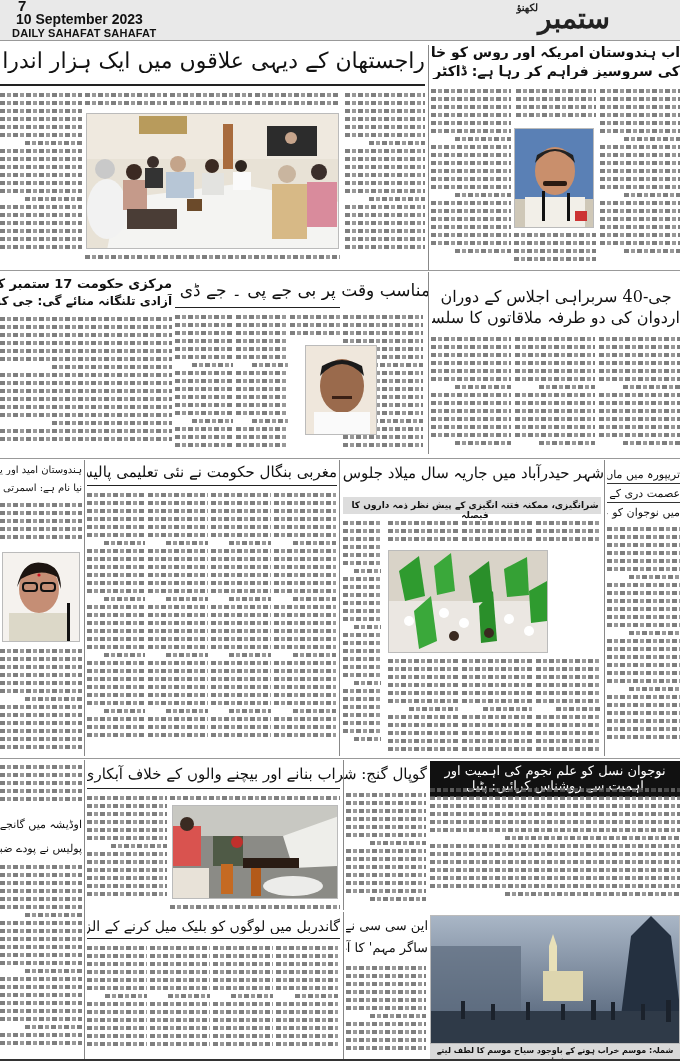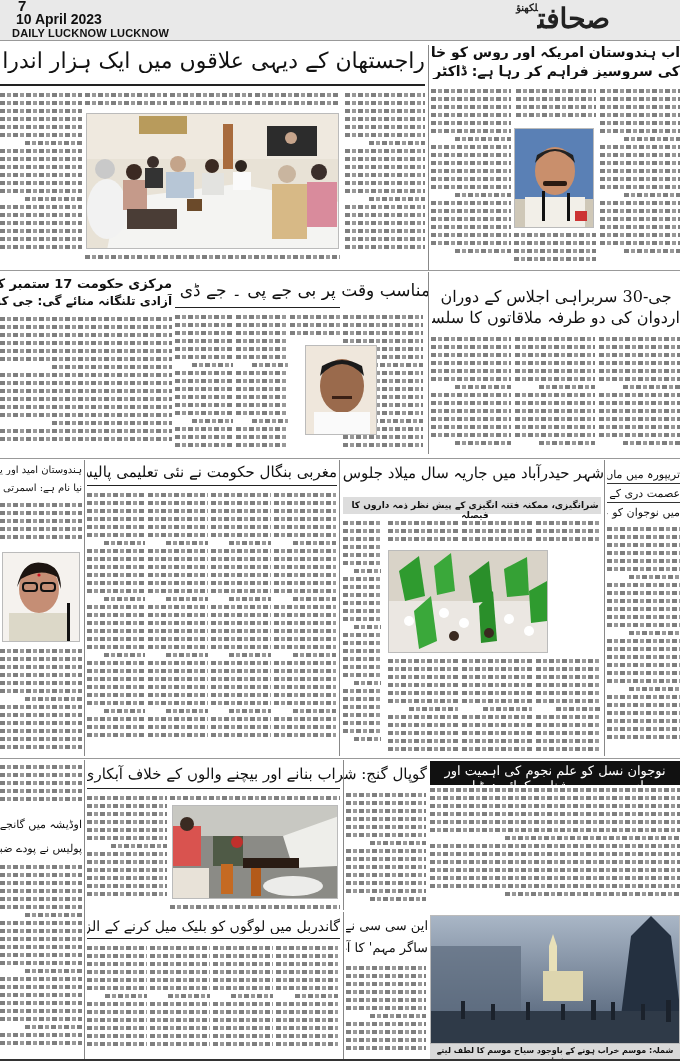--- a/index.html
+++ b/index.html
@@ -21,23 +21,23 @@
   .photo { position: absolute; overflow: hidden; border: 1px solid #bbb; }
   .caption-bar { position: absolute; background: #d9d9d9; font-size: 8px; direction: rtl; text-align: center; font-weight: bold; padding-top: 2px; }
   .sub-bar { position: absolute; background: #ddd; font-weight: bold; font-size: 10px; direction: rtl; text-align: center; padding-top: 3px; }
   .dark-hl { position: absolute; background: #111; color: #fff; direction: rtl; text-align: center; font-family: "DejaVu Serif", serif; font-size: 13px; padding-top: 2px; }
 </style>
 </head>
 <body>
 
 <div class="masthead">
   <div class="pg-num">7</div>
-  <div class="date">10 April 2023</div>
-  <div class="paper-en">DAILY LUCKNOW LUCKNOW</div>
-  <div class="logo"><span>صحافت</span><small>لکھنؤ</small></div>
+  <div class="date">10 September 2023</div>
+  <div class="paper-en">DAILY SAHAFAT SAHAFAT</div>
+  <div class="logo"><span>ستمبر</span><small>لکھنؤ</small></div>
 </div>
 
 <div class="hl abs" style="left:0;top:48px;width:425px;font-size:22px;">راجستھان کے دیہی علاقوں میں ایک ہزار اندرا رسوئی کھلیں گی: گہلوت</div>
 <div class="rule" style="left:0;top:84px;width:425px;height:2px;"></div>
 <div class="col gehlot-cols" style="left:0;top:90px;width:82px;height:170px;">
     <div class="ln"></div>
     <div class="ln"></div>
     <div class="ln"></div>
     <div class="ln"></div>
     <div class="ln"></div>
@@ -290,21 +290,21 @@
   <svg width="72" height="90" viewBox="0 0 72 90">
     <rect width="72" height="90" fill="#efe7dc"></rect>
     <ellipse cx="36" cy="40" rx="22" ry="27" fill="#9a6a4c"></ellipse>
     <path d="M14 30 Q36 6 58 30 L56 20 Q36 8 16 20 Z" fill="#1a1a1a"></path>
     <rect x="26" y="50" width="20" height="3" fill="#3a2015"></rect>
     <rect x="8" y="66" width="56" height="24" fill="#fafafa"></rect>
   </svg>
 </div>
 
 <div class="vrule" style="left:428px;top:272px;height:182px;"></div>
-<div class="hl abs" style="left:432px;top:287px;width:248px;font-size:16px;">جی-30 سربراہی اجلاس کے دوران</div>
+<div class="hl abs" style="left:432px;top:287px;width:248px;font-size:16px;">جی-40 سربراہی اجلاس کے دوران</div>
 <div class="hl abs" style="left:432px;top:308px;width:248px;font-size:16px;">اردوان کی دو طرفہ ملاقاتوں کا سلسلہ جاری</div>
 <div class="col" style="left:431px;top:334px;width:80px;height:120px;">
     <div class="ln"></div>
     <div class="ln"></div>
     <div class="ln"></div>
     <div class="ln"></div>
     <div class="ln"></div>
     <div class="ln"></div>
     <div class="ln s"></div>
     <div class="ln"></div>
@@ -756,21 +756,21 @@
     <div class="ln s"></div>
     <div class="ln"></div>
     <div class="ln"></div>
     <div class="ln"></div>
     <div class="ln"></div>
     <div class="ln"></div>
     <div class="ln"></div>
     <div class="ln s"></div>
   </div>
 
-<div class="dark-hl" style="left:430px;top:761px;width:250px;height:24px;">نوجوان نسل کو علم نجوم کی اہمیت اور اہمیت سے روشناس کرائیں: پٹیل</div>
+<div class="dark-hl" style="left:430px;top:761px;width:250px;height:36px;">نوجوان نسل کو علم نجوم کی اہمیت اور اہمیت سے روشناس کرائیں: پٹیل</div>
 <div class="col" style="left:430px;top:785px;width:250px;height:120px;">
     <div class="ln"></div>
     <div class="ln"></div>
     <div class="ln"></div>
     <div class="ln"></div>
     <div class="ln"></div>
     <div class="ln"></div>
     <div class="ln s"></div>
     <div class="ln"></div>
     <div class="ln"></div>

